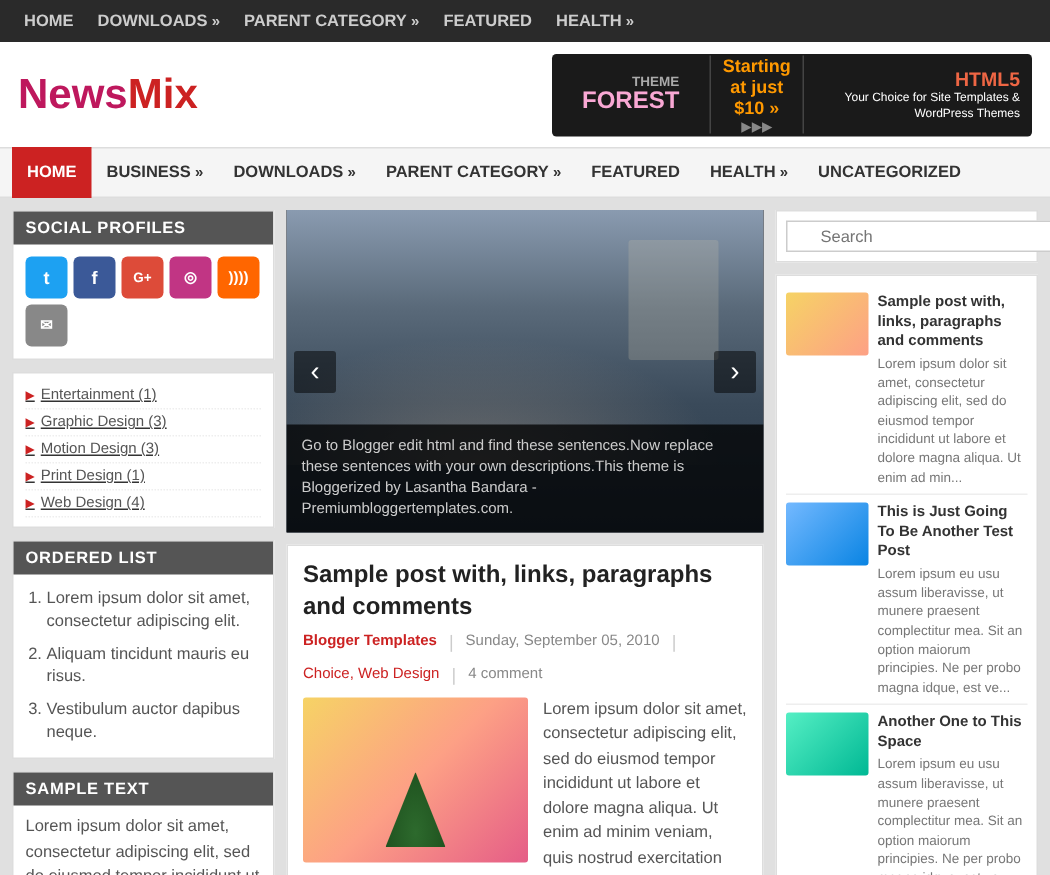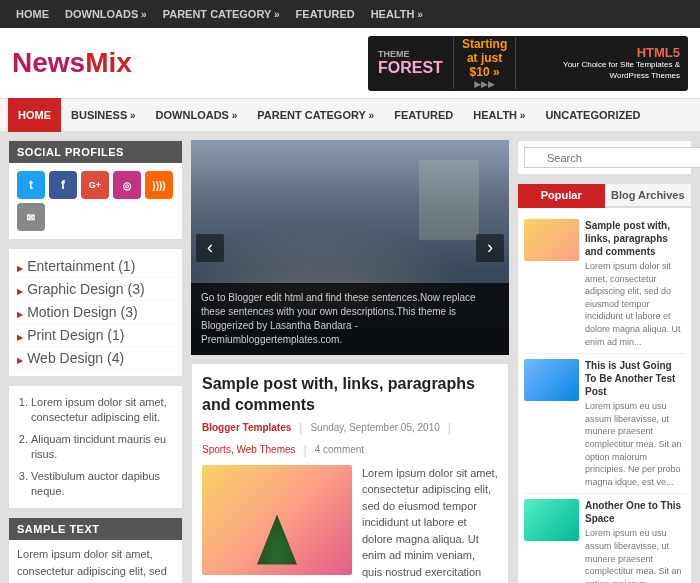--- a/index.html
+++ b/index.html
@@ -9,21 +9,21 @@
     .top-nav { background: #2a2a2a; display: flex; align-items: center; padding: 0 8px; height: 28px; }
     .top-nav a { color: #ccc; text-decoration: none; font-size: 11px; padding: 0 8px; line-height: 28px; text-transform: uppercase; font-weight: bold; }
     .top-nav .has-arrow::after { content: ' »'; font-size: 10px; }
 
     
     .header { background: #fff; display: flex; align-items: center; justify-content: space-between; padding: 10px 12px; height: 70px; }
     .logo { font-size: 28px; font-weight: bold; color: #333; }
     .logo span { color: #be185d; }
     .banner-ad { background: #1a1a1a; width: 320px; height: 55px; display: flex; align-items: center; justify-content: center; border-radius: 3px; overflow: hidden; }
     .banner-inner { display: flex; align-items: center; width: 100%; }
-    .forest-logo { color: #fff; font-size: 13px; font-weight: bold; padding: 0 10px; text-align: left; }
+    .forest-logo { color: #fff; font-size: 13px; font-weight: bold; padding: 0 20px; text-align: right; }
     .forest-logo .theme { color: #aaa; font-size: 9px; display: block; }
     .forest-logo .name { color: #f9a8d4; font-size: 16px; font-weight: bold; }
     .banner-mid { color: #aaa; font-size: 10px; text-align: center; flex: 1; border-left: 1px solid #444; border-right: 1px solid #444; padding: 0 8px; }
     .banner-mid .price { color: #f90; font-size: 12px; font-weight: bold; }
     .banner-right { color: #fff; font-size: 9px; padding: 0 8px; text-align: right; }
     .banner-right .html5 { color: #e64; font-size: 13px; font-weight: bold; }
 
     
     .main-nav { background: #f5f5f5; border-top: 1px solid #ddd; border-bottom: 1px solid #ddd; display: flex; align-items: center; padding: 0 8px; height: 34px; }
     .main-nav a { color: #333; text-decoration: none; font-size: 11px; padding: 0 10px; line-height: 34px; text-transform: uppercase; font-weight: bold; }
@@ -39,21 +39,21 @@
     .widget-title { background: #555; color: #fff; font-size: 11px; font-weight: bold; text-transform: uppercase; padding: 5px 8px; letter-spacing: 0.5px; }
     .social-icons { padding: 8px; display: flex; gap: 4px; flex-wrap: wrap; }
     .social-icon { width: 28px; height: 28px; border-radius: 4px; display: flex; align-items: center; justify-content: center; color: #fff; font-size: 12px; font-weight: bold; text-decoration: none; }
     .si-twitter { background: #1da1f2; }
     .si-facebook { background: #3b5998; }
     .si-gplus { background: #dd4b39; }
     .si-instagram { background: #c13584; }
     .si-rss { background: #f60; }
     .si-email { background: #888; }
     .categories-list { padding: 6px 8px; }
-    .categories-list li { list-style: none; padding: 3px 0; border-bottom: 1px dotted #eee; font-size: 14px; }
+    .categories-list li { list-style: none; padding: 3px 0; border-bottom: 1px dotted #eee; font-size: 10px; text-decoration: underline; }
     .categories-list li::before { content: '▶'; color: #cc2222; font-size: 8px; margin-right: 4px; }
     .categories-list a { color: #555; text-decoration: none; }
     .ordered-list-widget { padding: 6px 8px; }
     .ordered-list-widget ol { padding-left: 14px; }
     .ordered-list-widget ol li { font-size: 11px; color: #555; padding: 3px 0; line-height: 1.4; }
     .sample-text { padding: 6px 8px; font-size: 11px; color: #555; line-height: 1.5; }
 
     
     .center-content { flex: 1; min-width: 0; }
 
@@ -165,20 +165,21 @@
       <ul class="categories-list">
         <li><a href="#">Entertainment (1)</a></li>
         <li><a href="#">Graphic Design (3)</a></li>
         <li><a href="#">Motion Design (3)</a></li>
         <li><a href="#">Print Design (1)</a></li>
         <li><a href="#">Web Design (4)</a></li>
       </ul>
     </div>
 
     <div class="sidebar-widget">
+      <div class="widget-title">ORDERED LIST</div>
       <div class="ordered-list-widget">
         <ol>
           <li>Lorem ipsum dolor sit amet, consectetur adipiscing elit.</li>
           <li>Aliquam tincidunt mauris eu risus.</li>
           <li>Vestibulum auctor dapibus neque.</li>
         </ol>
       </div>
     </div>
 
     <div class="sidebar-widget">
@@ -205,21 +206,21 @@
       </div>
     </div>
 
     <div class="post">
       <h2 class="post-title"><a href="#" style="color:#222;text-decoration:none;">Sample post with, links, paragraphs and comments</a></h2>
       <div class="post-meta">
         <span class="meta-label">Blogger Templates</span>
         <span class="meta-sep">|</span>
         <span class="meta-item">Sunday, September 05, 2010</span>
         <span class="meta-sep">|</span>
-        <span style="color:#cc2222;font-size:10px;">Sports, Web Themes</span>
+        <span style="color:#cc2222;font-size:10px;">Choice, Web Design</span>
         <span class="meta-sep">|</span>
         <span class="meta-item">4 comment</span>
       </div>
       <div class="post-body">
         <div class="post-thumb">
           <div class="post-thumb-tree"></div>
         </div>
         <div class="post-text">Lorem ipsum dolor sit amet, consectetur adipiscing elit, sed do eiusmod tempor incididunt ut labore et dolore magna aliqua. Ut enim ad minim veniam, quis nostrud exercitation test link ullamco laboris nisi ut aliquip ex ea commodo consequat. Duis aute irure dolor in reprehenderit in voluptate another...</div>
       </div>
 
@@ -227,24 +228,20 @@
   </main>
 
   <aside class="sidebar-right">
 
     <div class="search-box">
       <input type="text" class="search-input" placeholder="Search" style="">
       <button class="search-btn">🔍</button>
     </div>
 
     <div class="tabs-widget">
-      <div class="tabs-header">
-        <button class="tab-btn active">Popular</button>
-        <button class="tab-btn">Blog Archives</button>
-      </div>
       <div class="tab-content">
         <div class="popular-item">
           <div class="popular-thumb pt-sunset"></div>
           <div class="popular-text">
             <div class="popular-title">Sample post with, links, paragraphs and comments</div>
             <div class="popular-excerpt">Lorem ipsum dolor sit amet, consectetur adipiscing elit, sed do eiusmod tempor incididunt ut labore et dolore magna aliqua. Ut enim ad min...</div>
           </div>
         </div>
         <div class="popular-item">
           <div class="popular-thumb pt-water"></div>

